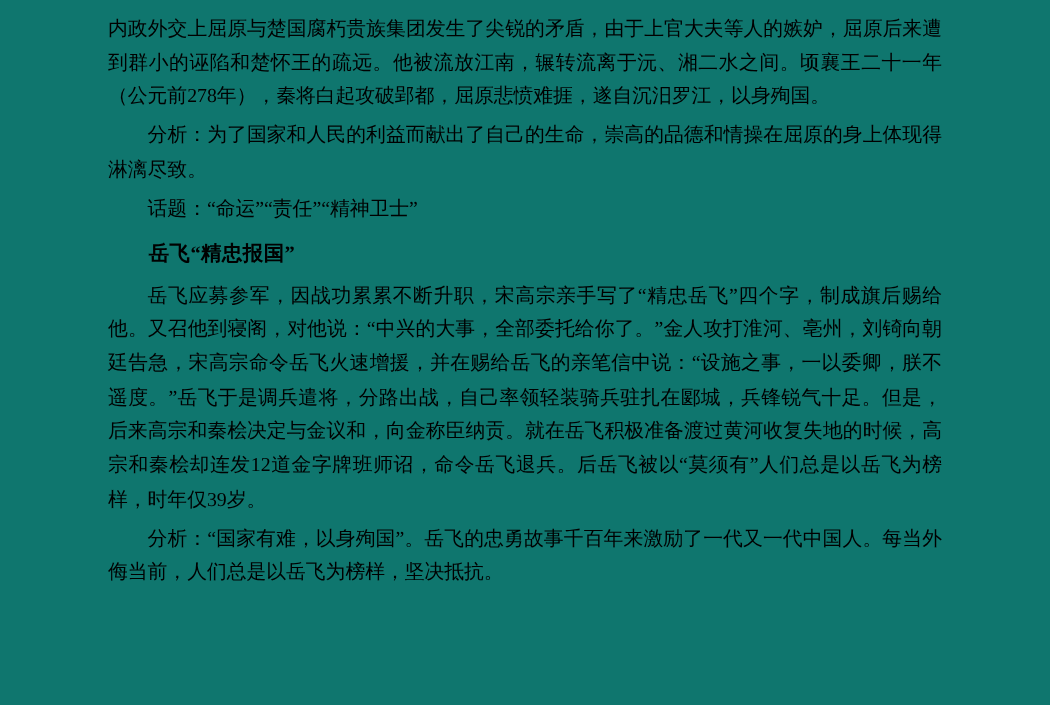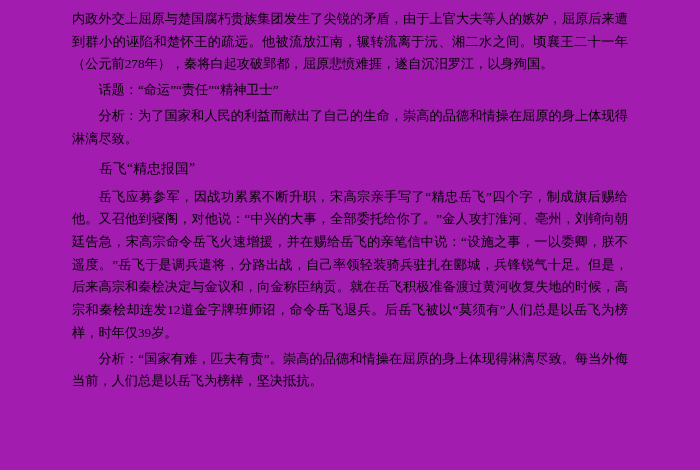--- a/index.html
+++ b/index.html
@@ -12,48 +12,48 @@
     background: #ffffff;
     font-family: "Liberation Serif", "DejaVu Serif", serif;
     color: #000000;
     overflow: hidden;
   }
   .page {
     width: 700px;
     height: 470px;
     box-sizing: border-box;
     padding: 8px 72px 0 72px;
-    background: #a21caf;
+    background: #0f766e;
   }
   .doc-body {
     font-size: 13.2px;
     line-height: 1.72;
     text-align: justify;
     text-justify: inter-ideograph;
   }
   p.para {
     margin: 0 0 3px 0;
     text-indent: 0;
   }
   p.indent {
     text-indent: 2em;
   }
   p.heading {
     margin: 7px 0 5px 0;
     text-indent: 2em;
-    font-weight: normal;
+    font-weight: bold;
     font-size: 13.6px;
     letter-spacing: 0.3px;
   }
 </style>
 </head>
 <body>
 
 <div class="page">
   <div class="doc-body">
     <p class="para">内政外交上屈原与楚国腐朽贵族集团发生了尖锐的矛盾，由于上官大夫等人的嫉妒，屈原后来遭到群小的诬陷和楚怀王的疏远。他被流放江南，辗转流离于沅、湘二水之间。顷襄王二十一年（公元前278年），秦将白起攻破郢都，屈原悲愤难捱，遂自沉汨罗江，以身殉国。</p>
+    <p class="para indent">分析：为了国家和人民的利益而献出了自己的生命，崇高的品德和情操在屈原的身上体现得淋漓尽致。</p>
     <p class="para indent">话题：“命运”“责任”“精神卫士”</p>
-    <p class="para indent">分析：为了国家和人民的利益而献出了自己的生命，崇高的品德和情操在屈原的身上体现得淋漓尽致。</p>
     <p class="heading">岳飞“精忠报国”</p>
     <p class="para indent">岳飞应募参军，因战功累累不断升职，宋高宗亲手写了“精忠岳飞”四个字，制成旗后赐给他。又召他到寝阁，对他说：“中兴的大事，全部委托给你了。”金人攻打淮河、亳州，刘锜向朝廷告急，宋高宗命令岳飞火速增援，并在赐给岳飞的亲笔信中说：“设施之事，一以委卿，朕不遥度。”岳飞于是调兵遣将，分路出战，自己率领轻装骑兵驻扎在郾城，兵锋锐气十足。但是，后来高宗和秦桧决定与金议和，向金称臣纳贡。就在岳飞积极准备渡过黄河收复失地的时候，高宗和秦桧却连发12道金字牌班师诏，命令岳飞退兵。后岳飞被以“莫须有”人们总是以岳飞为榜样，时年仅39岁。</p>
-    <p class="para indent">分析：“国家有难，匹夫有责”。崇高的品德和情操在屈原的身上体现得淋漓尽致。每当外侮当前，人们总是以岳飞为榜样，坚决抵抗。</p>
+    <p class="para indent">分析：“国家有难，以身殉国”。岳飞的忠勇故事千百年来激励了一代又一代中国人。每当外侮当前，人们总是以岳飞为榜样，坚决抵抗。</p>
   </div>
 </div>
 
 </body></html>

